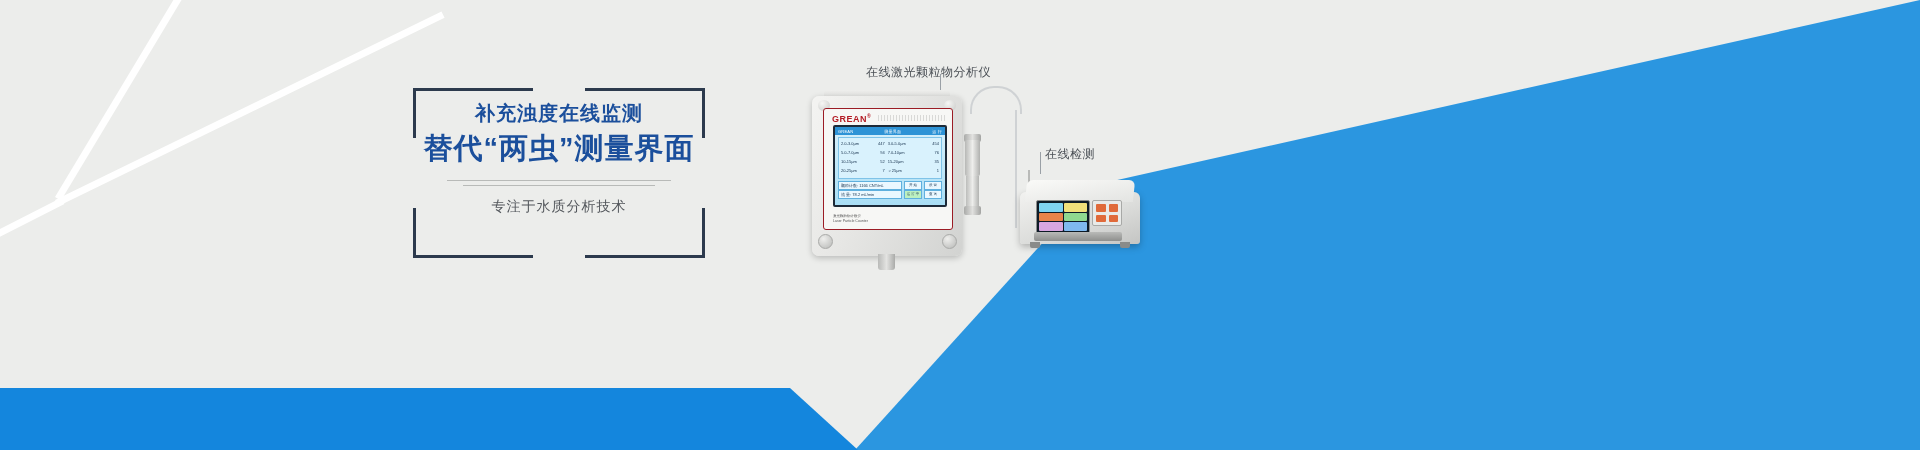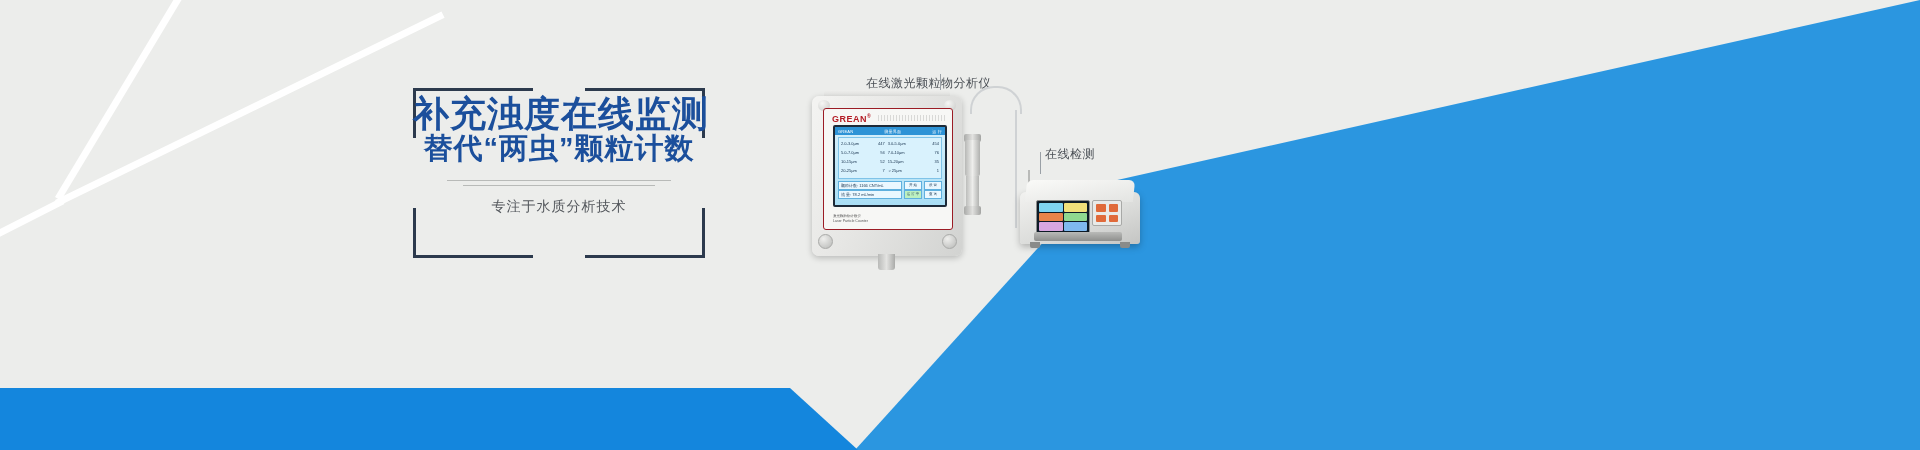--- a/index.html
+++ b/index.html
@@ -50,39 +50,39 @@
   }
   .title-line{
     font-family:"Liberation Sans","DejaVu Sans",sans-serif;
     font-weight:bold;
     font-size:29px;
     line-height:35px;
     color:#1b4f9c;
     letter-spacing:1px;
     white-space:nowrap;
   }
-  .title-line.l1{font-size:36px;}
+  .title-line.l1{font-size:20px;}
   .title-line.l2{font-size:29px;}
 
   .rule{position:absolute;background:#b8bab8;height:1px;}
   .rule-1{left:34px;right:34px;top:92px;}
   .rule-2{left:50px;right:50px;top:97px;}
 
   .sub-wrap{position:absolute;left:0;right:0;top:106px;text-align:center;}
   .sub-line{
     font-size:14px;line-height:25px;color:#53575c;
     letter-spacing:1px;white-space:nowrap;
   }
 
   
   .callout{
     position:absolute;font-size:12px;color:#4a4f55;white-space:nowrap;
     letter-spacing:0.5px;
   }
-  .callout-main{left:866px;top:75px;font-family:Liberation Serif, serif;}
+  .callout-main{left:866px;top:64px;font-family:Liberation Serif, serif;}
   .callout-desk{left:1045px;top:146px;}
   .lead{position:absolute;background:#9aa0a6;}
   .lead-main{left:940px;top:74px;width:1px;height:18px;}
   .lead-desk{left:1040px;top:152px;width:1px;height:22px;}
 
   
   .device-main{
     position:absolute;left:812px;top:88px;width:150px;height:175px;
   }
   .dm-body{
@@ -267,21 +267,21 @@
     <div class="brk brk-tl-v"></div>
     <div class="brk brk-tr-h"></div>
     <div class="brk brk-tr-v"></div>
     <div class="brk brk-bl-v"></div>
     <div class="brk brk-bl-h"></div>
     <div class="brk brk-br-v"></div>
     <div class="brk brk-br-h"></div>
 
     <div class="title-wrap">
       <div class="title-line l1">补充浊度在线监测</div>
-      <div class="title-line l2">替代“两虫”颗粒计数</div>
+      <div class="title-line l2">替代“两虫”测量界面</div>
     </div>
 
     <div class="rule rule-1"></div>
     <div class="rule rule-2"></div>
 
     <div class="sub-wrap">
       <div class="sub-line">专注于水质分析技术</div>
     </div>
   </div>
 

